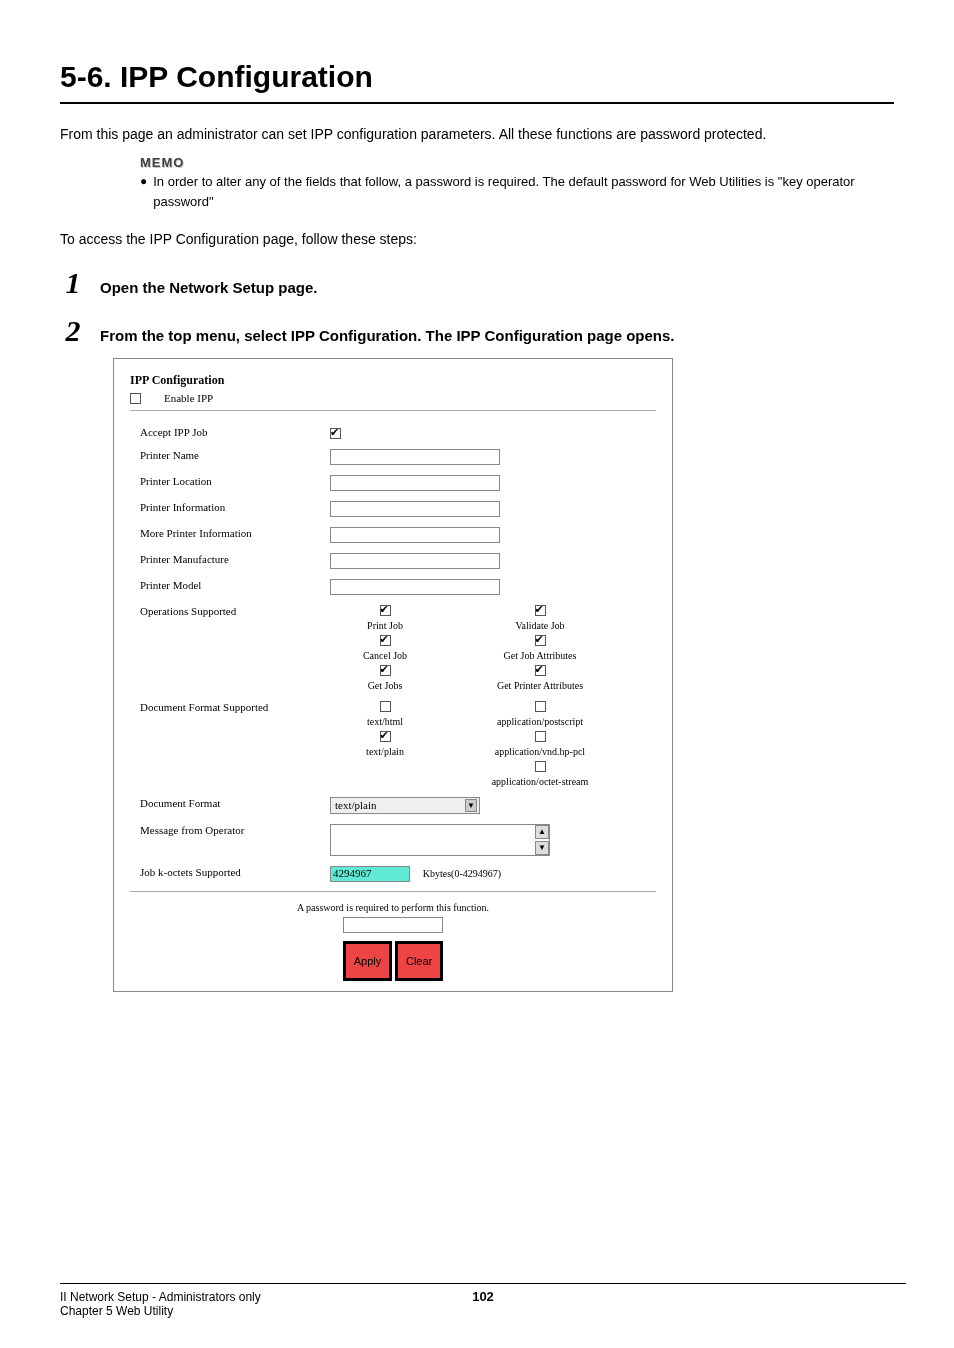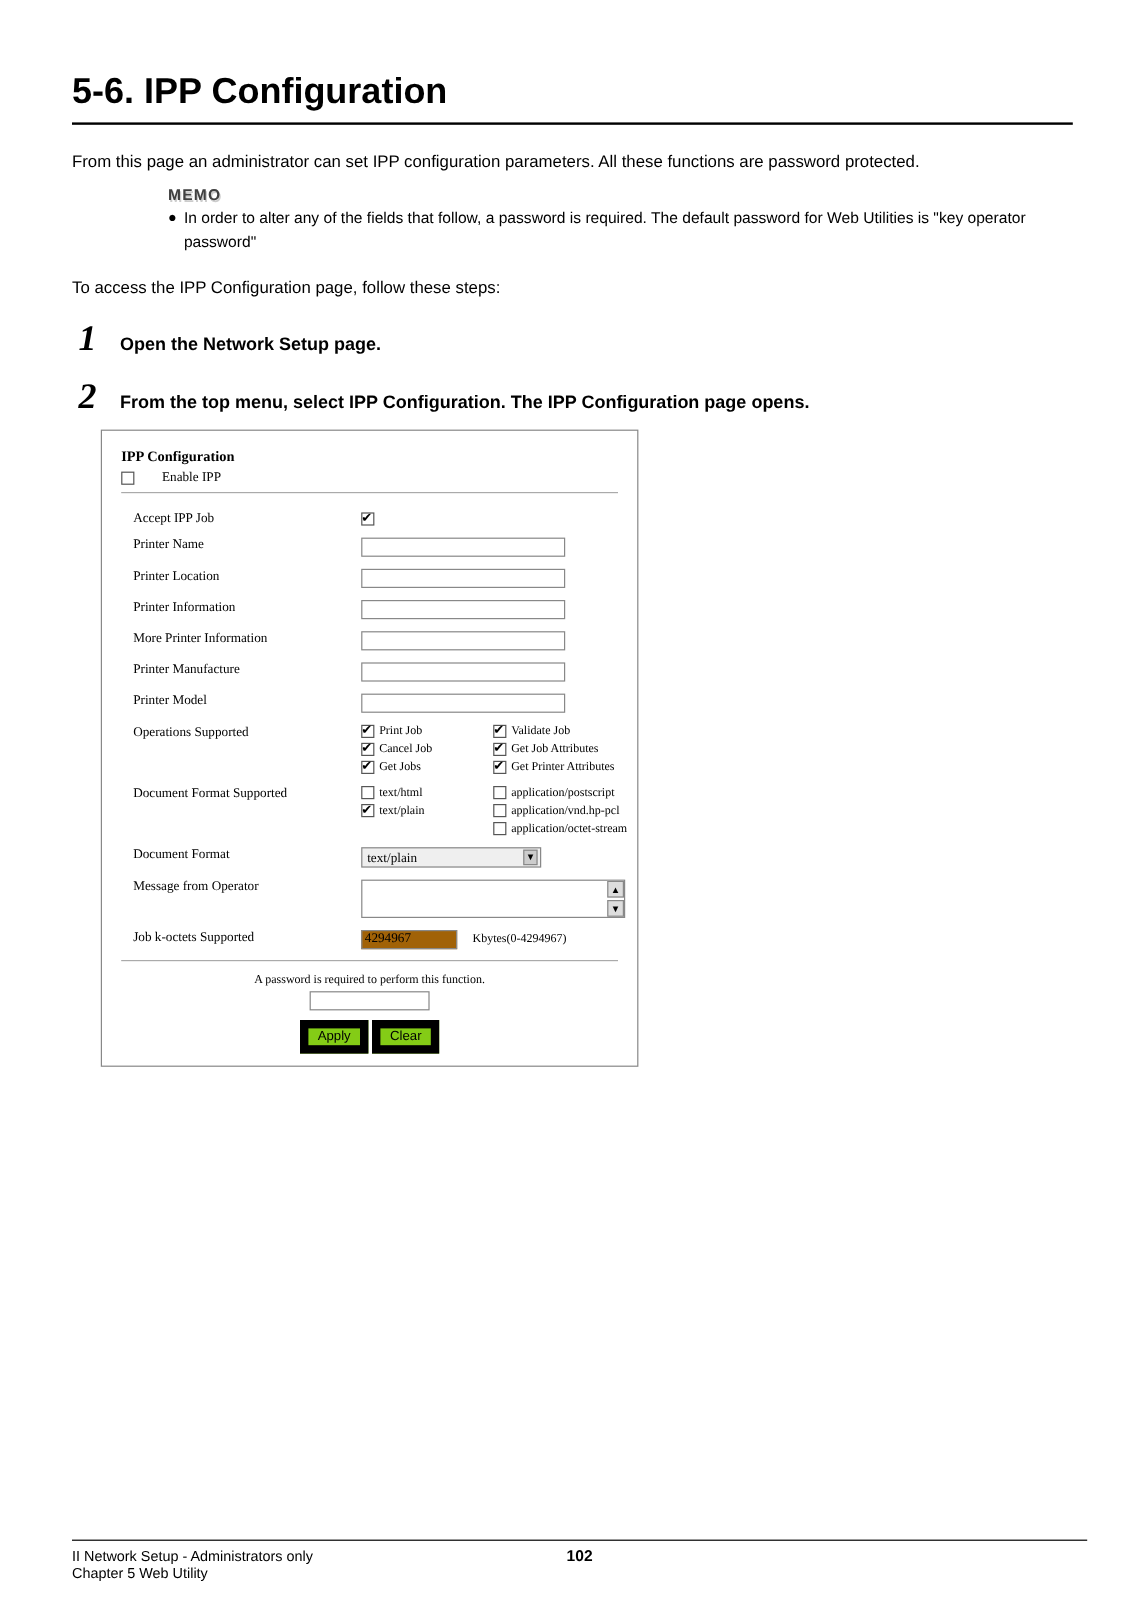--- a/index.html
+++ b/index.html
@@ -69,24 +69,24 @@
       font-weight: bold;
       line-height: 1;
       width: 26px;
       text-align: center;
     }
     .step-text {
       font-size: 15px;
       font-weight: bold;
     }
     .screenshot {
-      margin-left: 24px;
+      margin-left: 53px;
       margin-top: 12px;
       border: 1px solid #888;
-      width: 448px;
+      width: 560px;
       background: #fff;
       font-size: 11px;
       font-family: "Times New Roman", serif;
       padding: 14px 16px 10px 16px;
     }
     .ss-title {
       font-weight: bold;
       font-size: 12px;
       margin-bottom: 4px;
     }
@@ -145,20 +145,21 @@
     .ss-ops-grid {
       display: grid;
       grid-template-columns: 110px 200px;
       row-gap: 4px;
     }
     .ss-op {
       display: flex;
       align-items: center;
       gap: 4px;
       font-size: 10px;
+      flex-direction: column;
     }
     .ss-select {
       border: 1px solid #888;
       height: 17px;
       width: 150px;
       background: #efefef;
       display: inline-flex;
       align-items: center;
       justify-content: space-between;
       padding: 0 2px 0 4px;
@@ -192,42 +193,42 @@
       display: flex;
       align-items: center;
       justify-content: center;
     }
     .ss-numinput {
       border: 1px solid #888;
       height: 16px;
       width: 80px;
       font-size: 11px;
       padding: 0 2px;
-      background: #a16207;
+      background: #5eead4;
       display: inline-block;
     }
     .ss-pw-note {
       text-align: center;
       font-size: 10px;
       margin-top: 10px;
       margin-bottom: 4px;
     }
     .ss-pw-input {
       display: block;
       margin: 0 auto 8px auto;
       width: 100px;
     }
     .ss-btns {
       text-align: center;
     }
     .ss-btn {
-      border: 7px solid #000000;
-      background: #84cc16;
-      font-size: 11px;
-      padding: 1px 8px;
+      border: 3px solid #000000;
+      background: #ef4444;
+      font-size: 11px;
+      padding: 11px 8px;
       font-family: Arial, sans-serif;
       cursor: pointer;
     }
     .footer {
       position: absolute;
       bottom: 30px;
       left: 60px;
       right: 48px;
     }
     .footer-rule {

